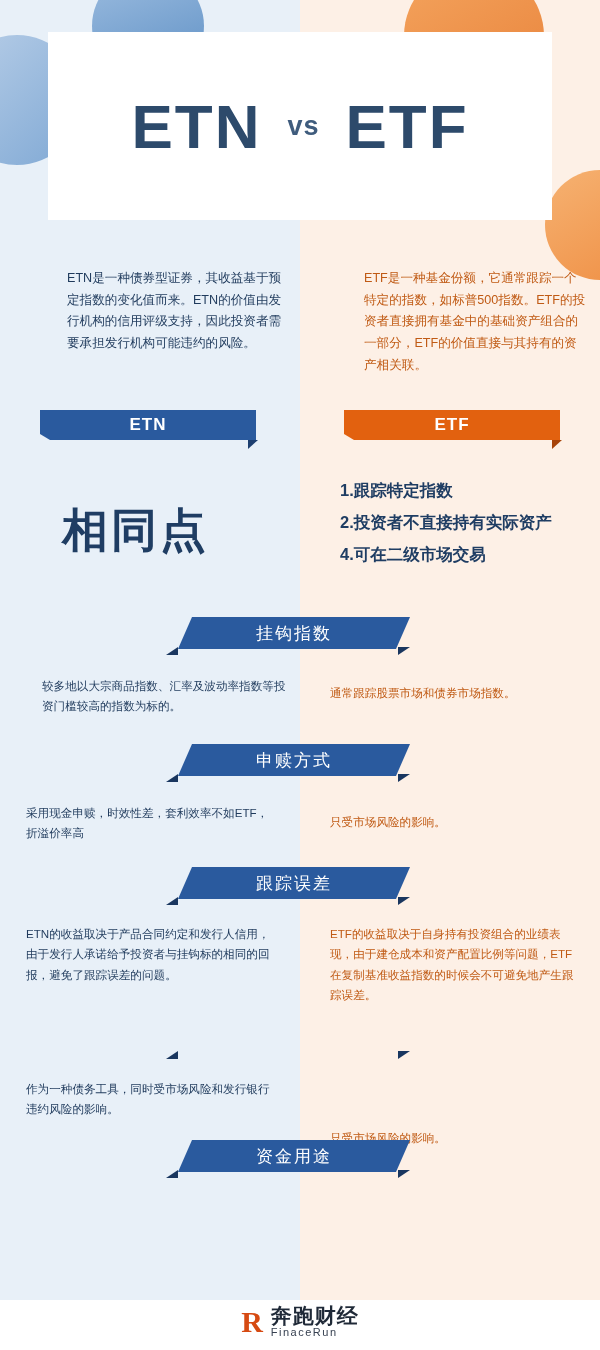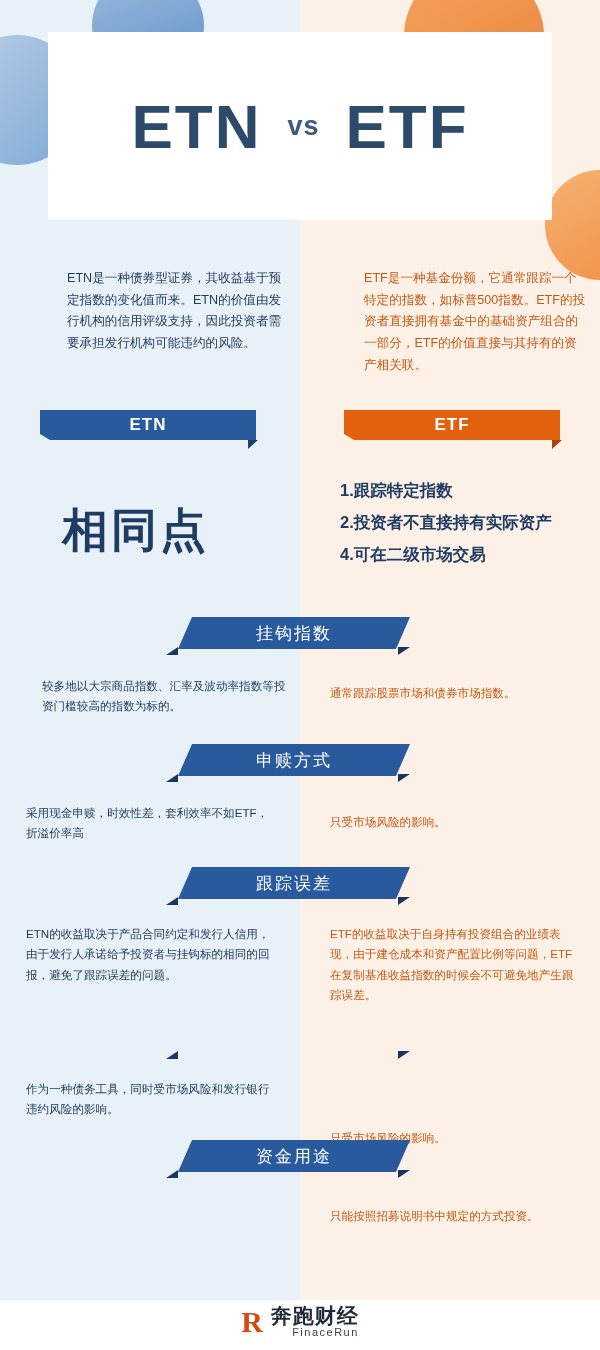--- a/index.html
+++ b/index.html
@@ -114,21 +114,21 @@
 
   
   .footer {
     position: absolute; left: 0; top: 1294px; width: 600px; height: 56px;
     display: flex; align-items: center; justify-content: center; gap: 8px;
   }
   .logo-mark {
     font-size: 30px; font-weight: bold; color: #d64a12;
     font-family: "Liberation Serif", serif; line-height: 1;
   }
-  .logo-text-wrap { display: flex; flex-direction: column; line-height: 1.05; text-align: right; }
+  .logo-text-wrap { display: flex; flex-direction: column; line-height: 1.05; }
   .logo-cn { font-size: 21px; font-weight: bold; color: #1f2937; letter-spacing: 1px; }
   .logo-en { font-size: 11px; color: #374151; letter-spacing: 1.5px; }
 </style>
 </head>
 <body>
 
 <div class="page">
 
   <div class="bg-left"></div>
   <div class="bg-right"></div>
@@ -181,21 +181,20 @@
   <div class="cell cell-right" style="top:924px;">ETF的收益取决于自身持有投资组合的业绩表现，由于建仓成本和资产配置比例等问题，ETF在复制基准收益指数的时候会不可避免地产生跟踪误差。</div>
 
   <div class="sec-sh-l" style="left:166px; top:1051px;"></div>
   <div class="sec-sh-r" style="left:398px; top:1051px;"></div>
   <div class="cell cell-left" style="top:1079px;">作为一种债务工具，同时受市场风险和发行银行违约风险的影响。</div>
   <div class="cell cell-right" style="top:1128px;">只受市场风险的影响。</div>
 
   <div class="sec" style="top:1140px;">资金用途</div>
   <div class="sec-sh-l" style="left:166px; top:1170px;"></div>
   <div class="sec-sh-r" style="left:398px; top:1170px;"></div>
-  <div class="cell cell-right" style="top:1206px;">只能按照招募说明书中规定的方式投资。</div>
 
   <div class="footer">
     <span class="logo-mark">R</span>
     <span class="logo-text-wrap">
       <span class="logo-cn">奔跑财经</span>
       <span class="logo-en">FinaceRun</span>
     </span>
   </div>
 
 </div>

